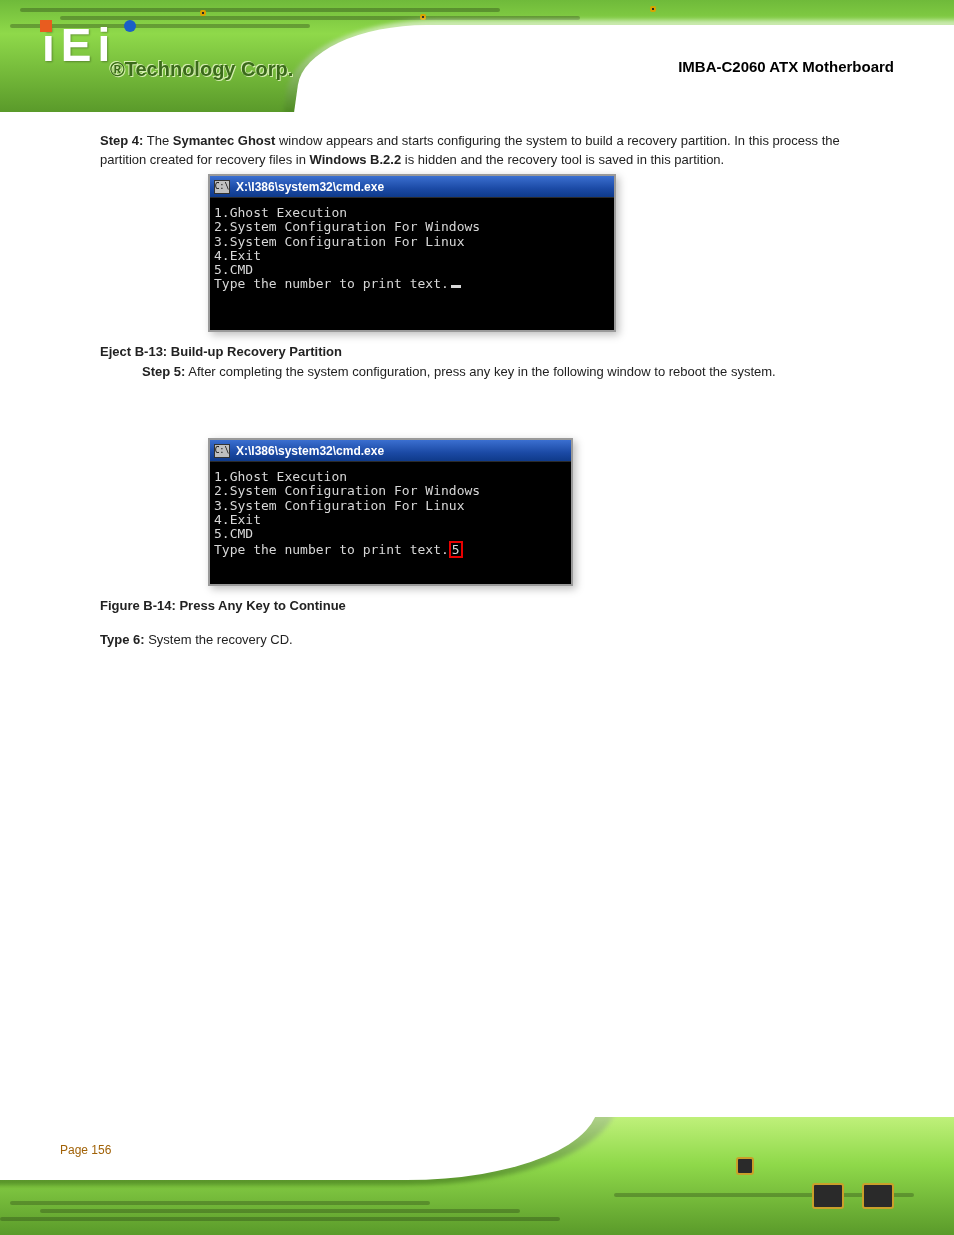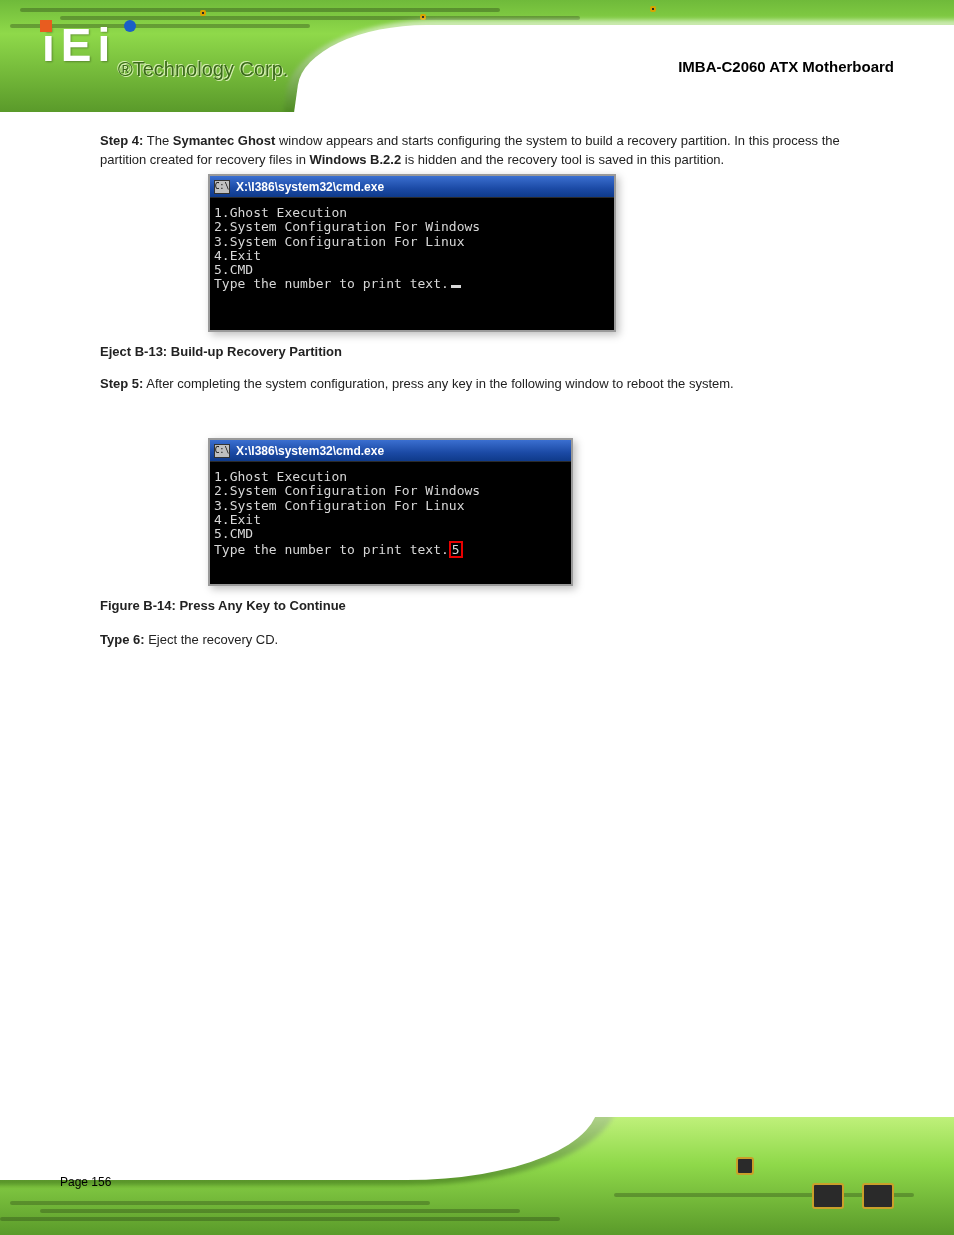--- a/index.html
+++ b/index.html
@@ -66,41 +66,41 @@
     line-height: 1;
   }
   .logo .dot {
     position: absolute;
     width: 12px; height: 12px;
   }
   .logo .dot.orange { background:#e85c1f; top:-2px; left:-2px; }
   .logo .dot.blue   { background:#1a5fc7; top:-2px; left:82px; border-radius:50%; }
   .brand-text {
     position: absolute;
-    top: 58px; left: 118px;
+    top: 58px; left: 110px;
     font-family: Arial Black, Arial, sans-serif;
-    font-weight: 400;
+    font-weight: 700;
     font-size: 20px;
     color: #3a6a1a;
     text-shadow: 1px 1px 0 #d5eeb0, -1px -1px 0 #d5eeb0;
     white-space: nowrap;
     text-align: right;
   }
 
   
   .body-text {
     position: absolute;
     left: 100px;
     font-family: Verdana, Arial, sans-serif;
     font-size: 13px;
     color: #222;
   }
   .step4-a { top: 132px; width: 780px; line-height: 1.45; }
   .caption1 { top: 344px; width: 780px; font-weight: bold; font-family: Verdana, Arial, sans-serif; }
-  .step5-a { top: 372px; width: 780px; line-height: 1.8; }
+  .step5-a { top: 360px; width: 780px; line-height: 1.8; margin-left: 42px; }
   .caption2 { top: 598px; width: 780px; font-weight: bold; }
   .step6-a { top: 628px; width: 780px; line-height: 1.8; }
   .bold { font-weight: bold; }
 
   
   .cmd-window {
     position: absolute;
     left: 208px;
     background: #000;
     border: 2px solid #9a9a9a;
@@ -191,24 +191,24 @@
   }
   .bottom-banner .chip {
     position: absolute;
     width: 32px; height: 26px;
     background: #2a2a2a;
     border: 2px solid #caa02a;
     border-radius: 3px;
   }
   .page-num {
     position: absolute;
-    bottom: 46px; left: 60px;
+    bottom: 78px; left: 60px;
     font-family: Verdana, Arial, sans-serif;
     font-size: 12px;
-    color: #000000;
+    color: #a16207;
   }
   .product {
     position: absolute;
     top: 58px; right: 60px;
     font-family: Verdana, Arial, sans-serif;
     font-weight: bold;
     font-size: 15px;
     color: #000000;
     white-space: nowrap;
   }
@@ -278,21 +278,21 @@
 <span>3.System Configuration For Linux</span>
 <span>4.Exit</span>
 <span>5.CMD</span>
 <span>Type the number to print text.</span><span class="redbox">5</span></div>
 </div>
 
 <div class="body-text caption2">Figure B-14: Press Any Key to Continue</div>
 
 <div class="body-text step6-a">
   <span class="bold">Type 6:</span>
-  <span>Eject the recovery CD.</span>
+  <span>System the recovery CD.</span>
   <span class="bold" style="color:#fff;">Step 0:</span>
 </div>
 
 <div class="bottom-banner">
   <div class="swoosh-bot-shadow"></div>
   <div class="swoosh-bot"></div>
   <div class="trace" style="bottom:30px; left:10px; width:420px;"></div>
   <div class="trace" style="bottom:22px; left:40px; width:480px;"></div>
   <div class="trace" style="bottom:14px; left:0px; width:560px;"></div>
   <div class="trace" style="bottom:38px; right:40px; width:300px;"></div>

